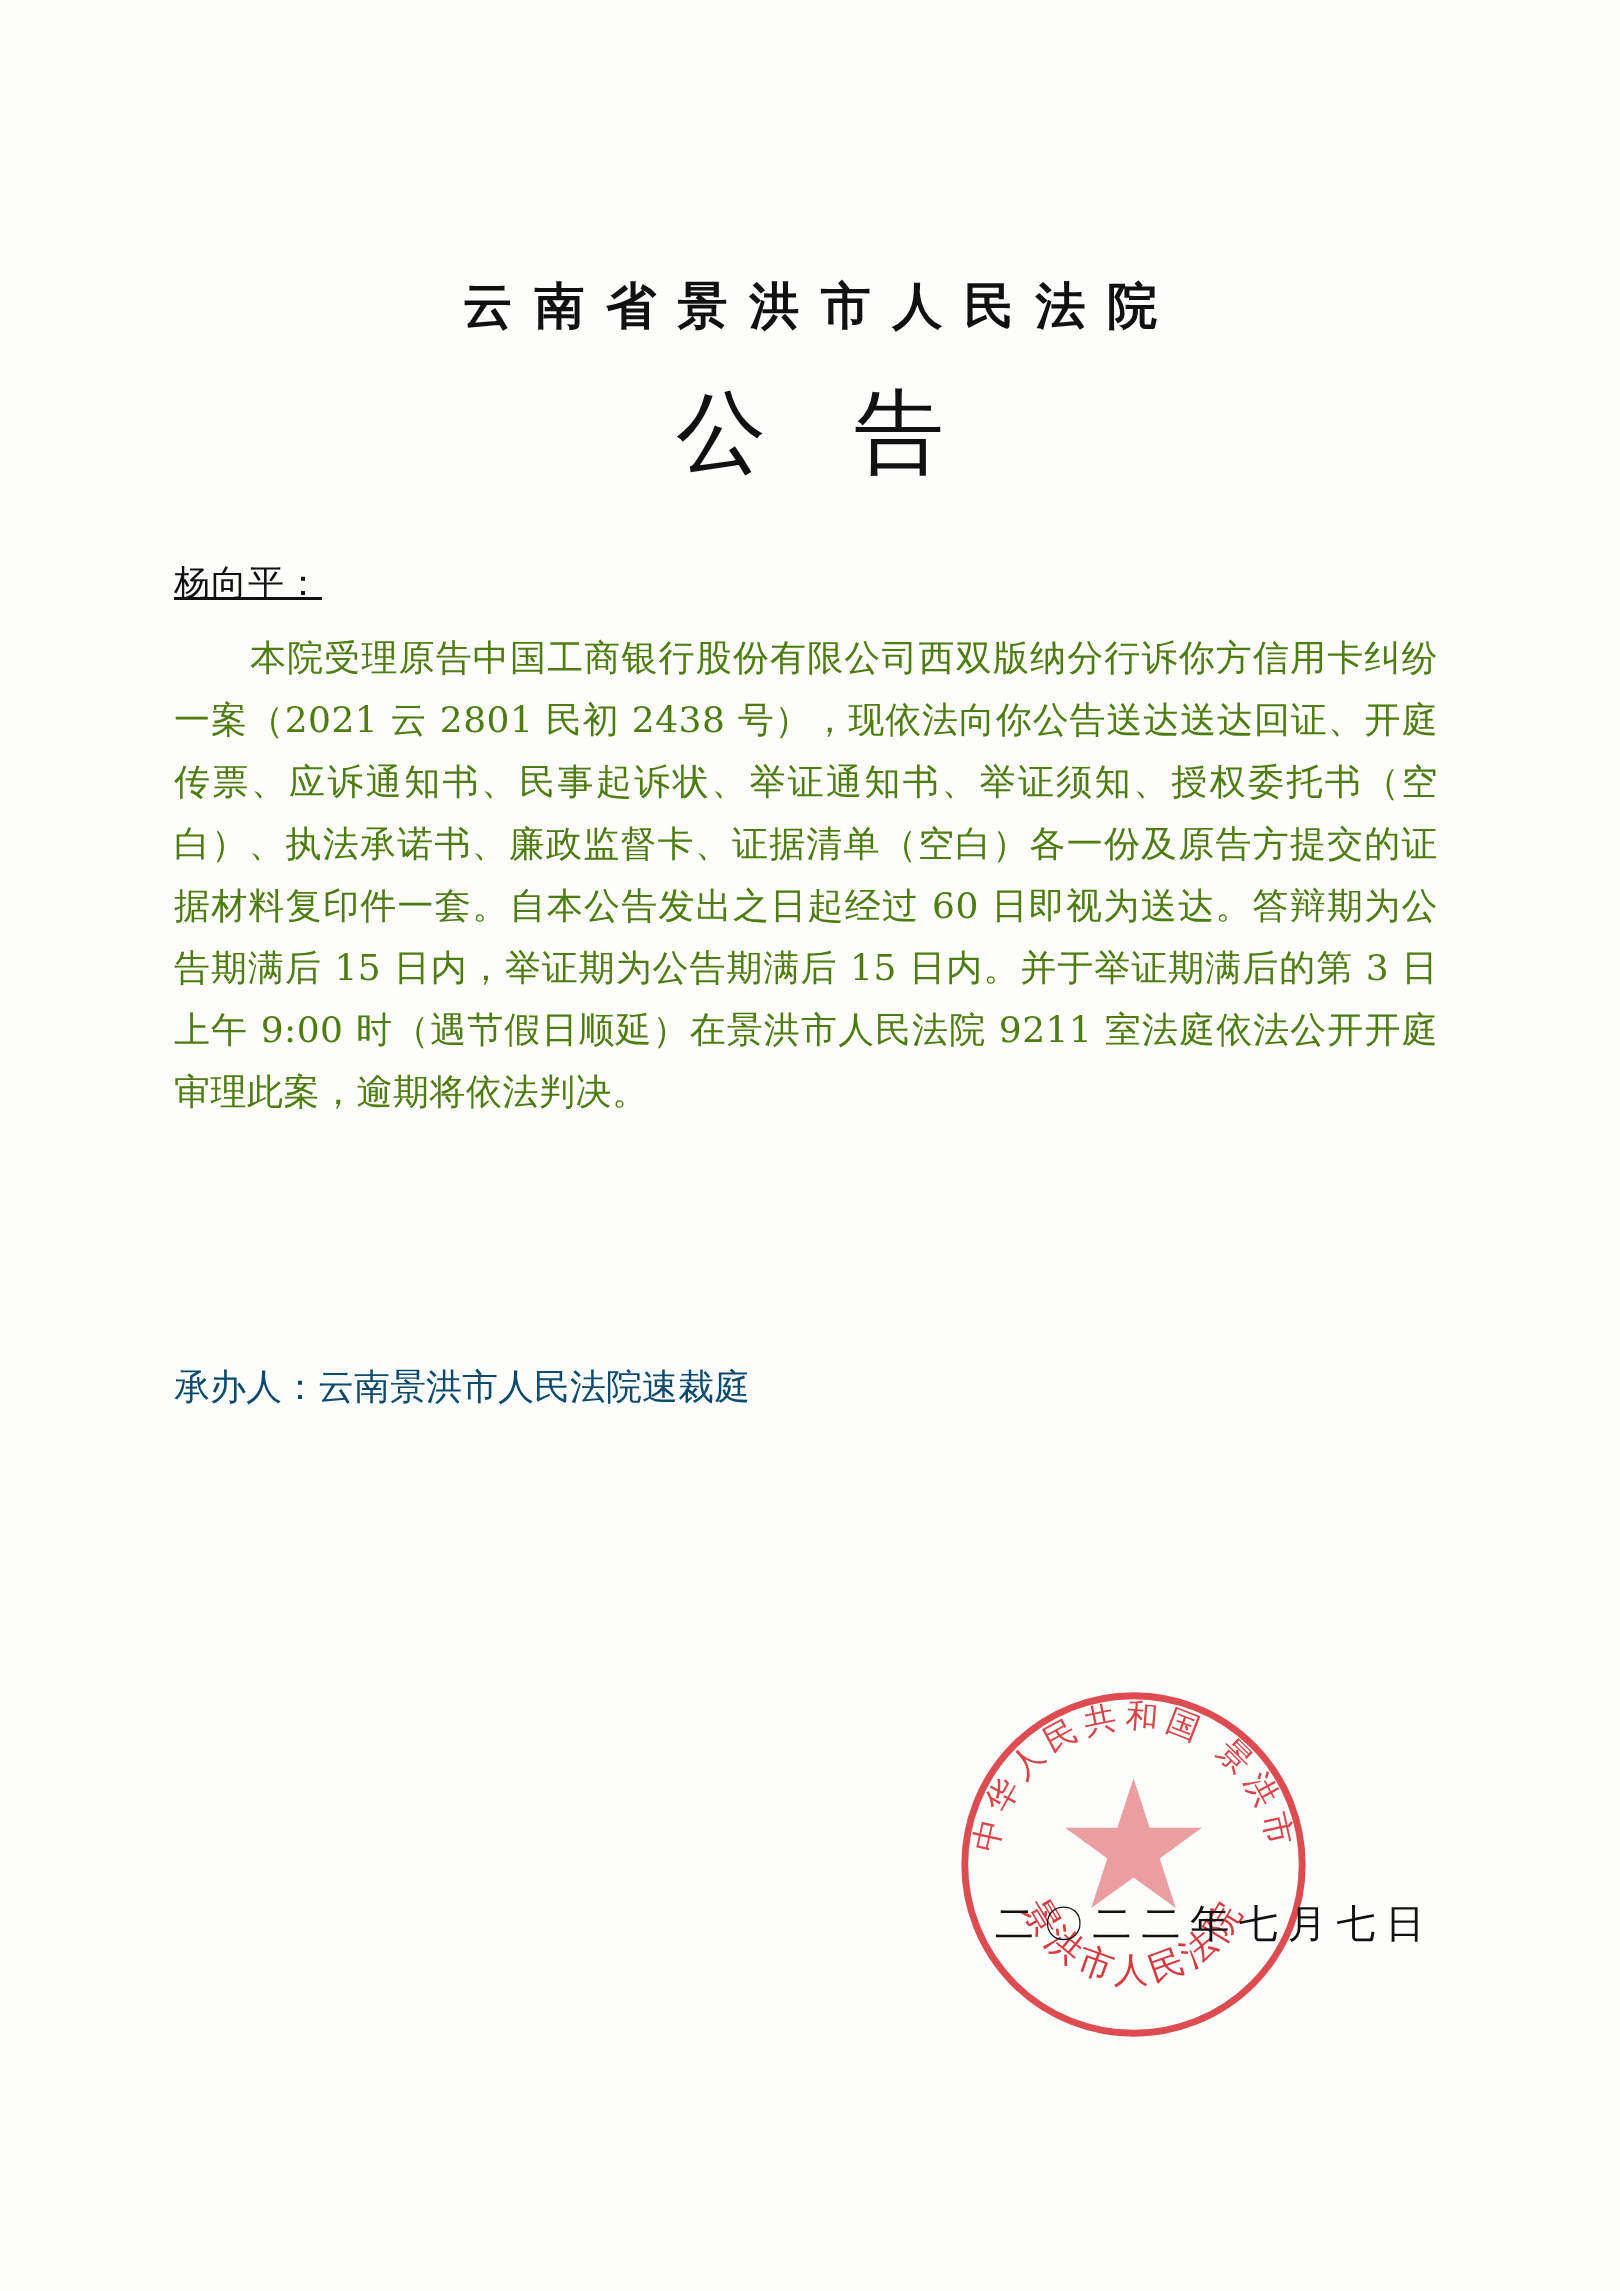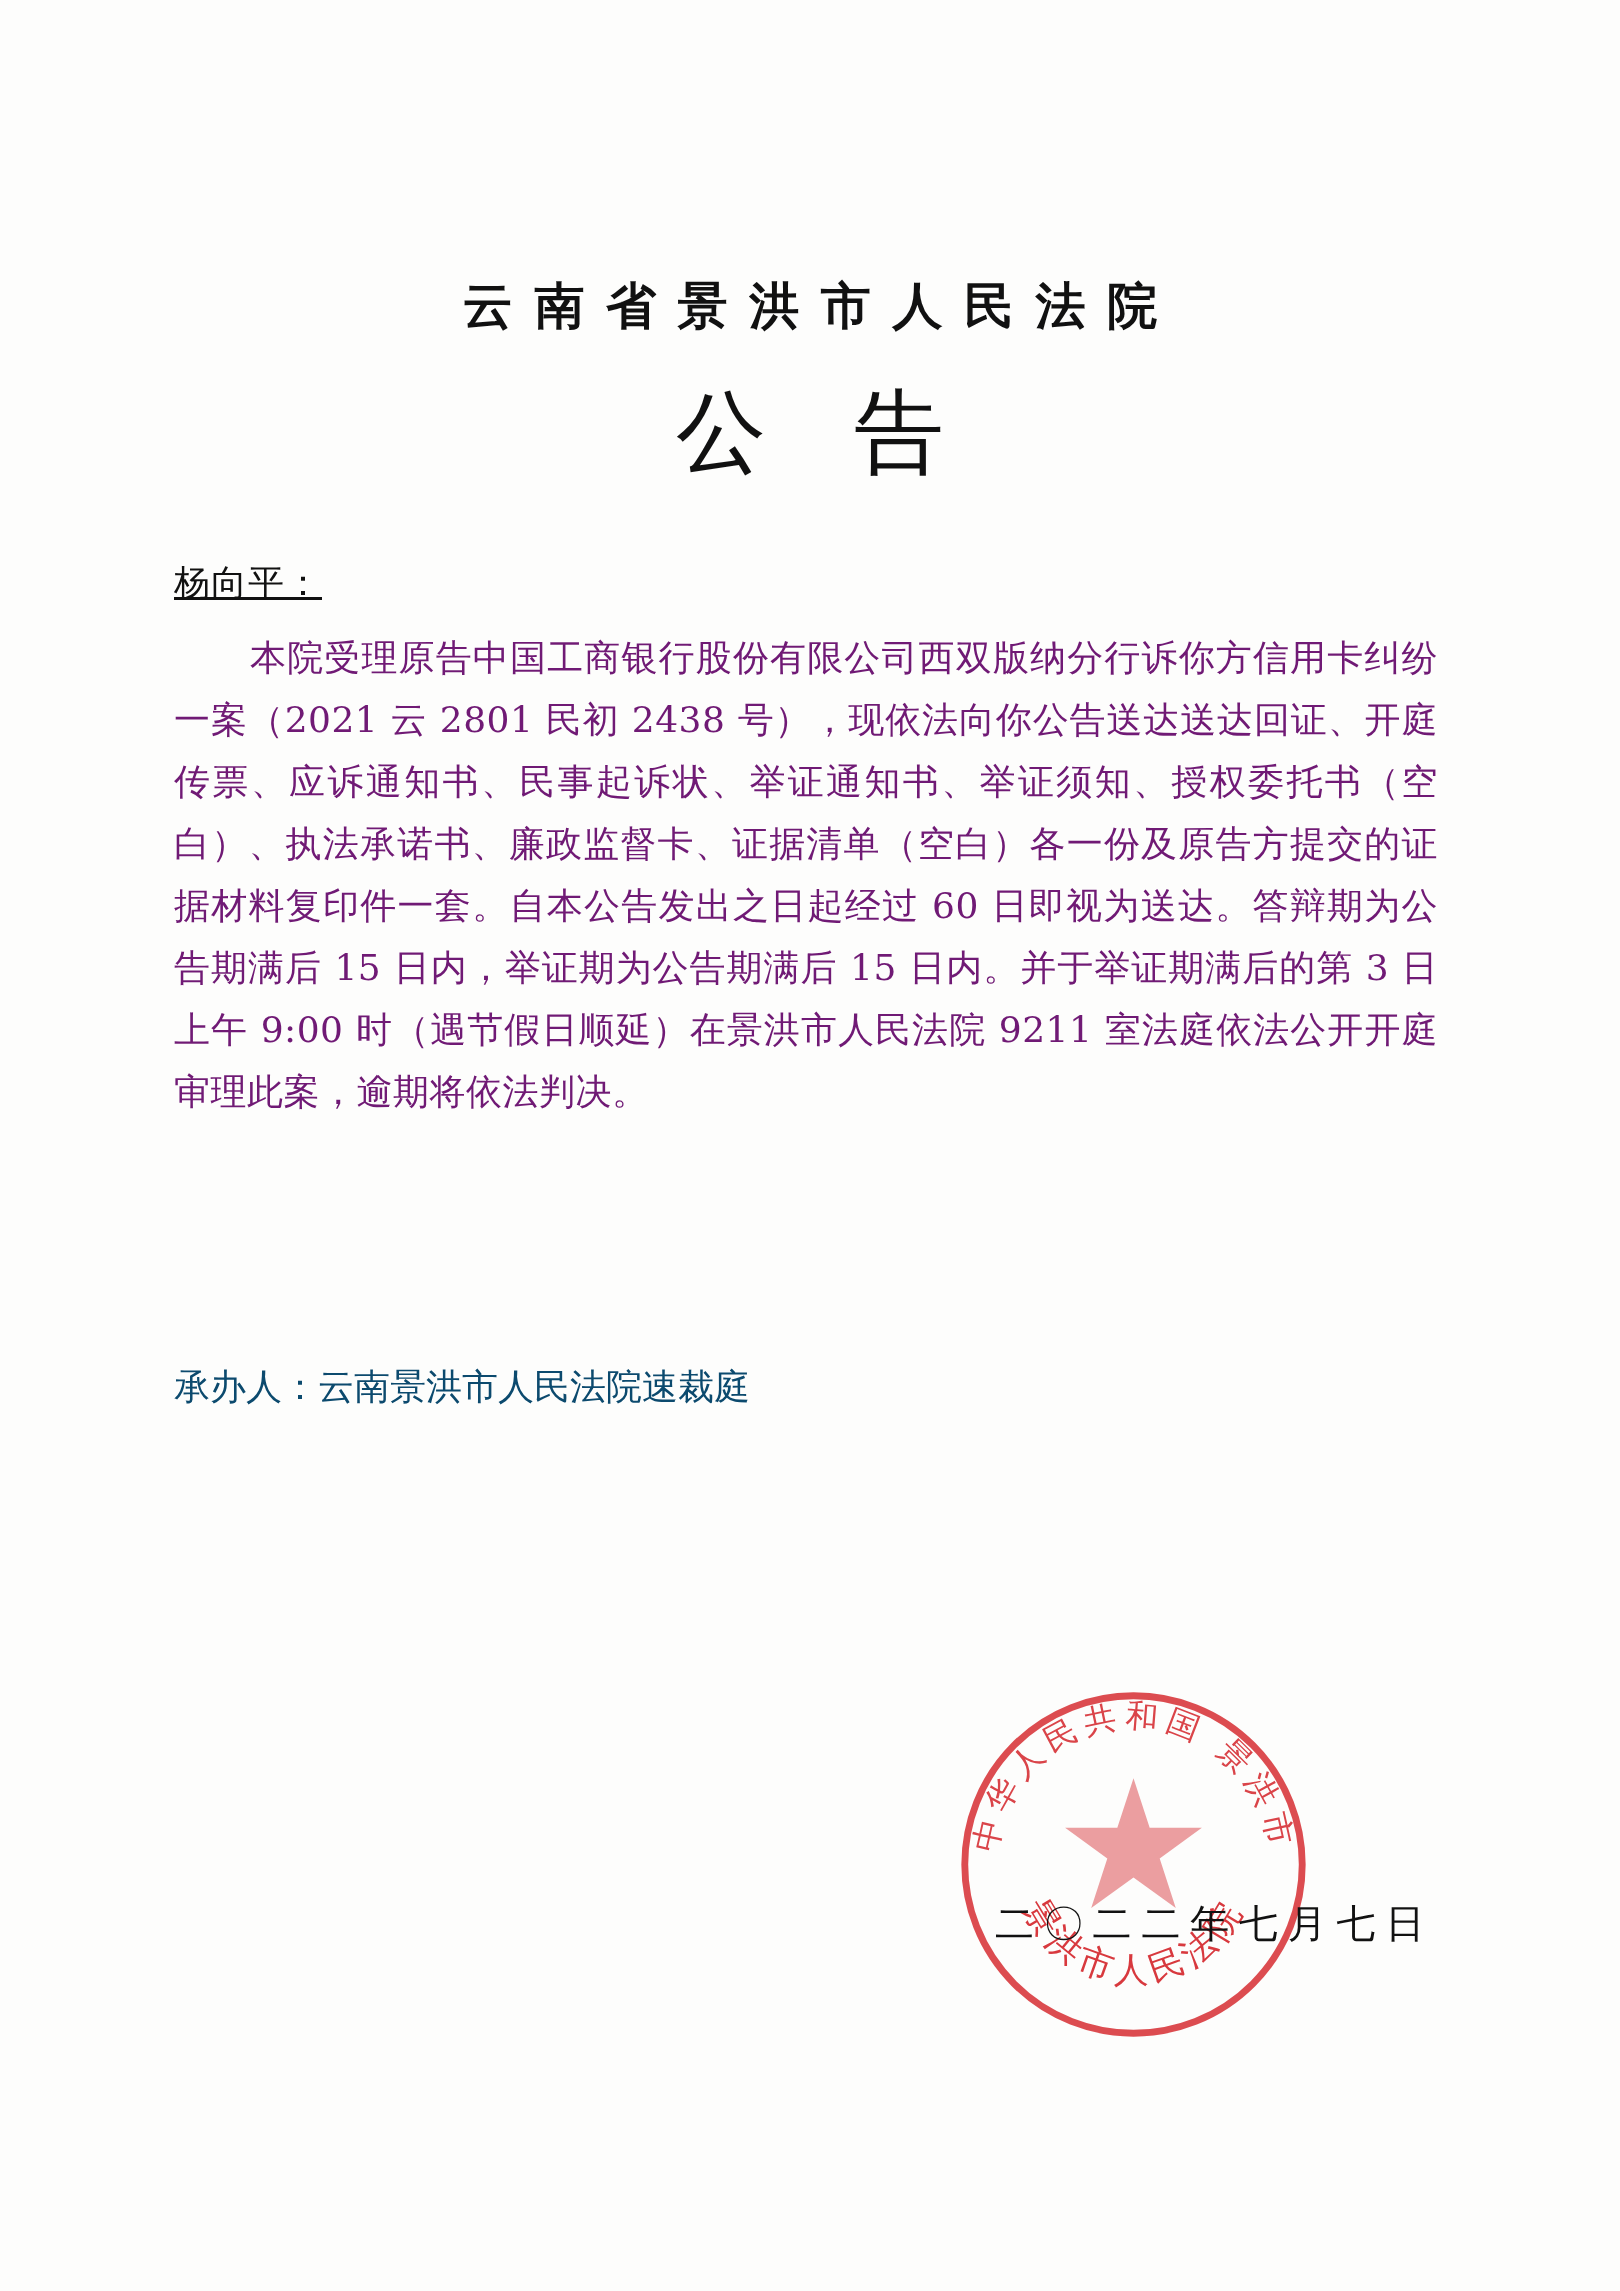--- a/index.html
+++ b/index.html
@@ -67,21 +67,21 @@
   .body-text {
     position: absolute;
     top: 627px;
     left: 174px;
     width: 1264px;
     font-size: 36px;
     line-height: 62px;
     text-align: justify;
     text-justify: inter-ideograph;
     text-indent: 76px;
-    color: #701a75;
+    color: #4d7c0f;
     letter-spacing: 0.5px;
   }
 
   .signature-block {
     position: absolute;
     top: 1353px;
     left: 174px;
     font-size: 36px;
     line-height: 67px;
     color: #0c4a6e;

